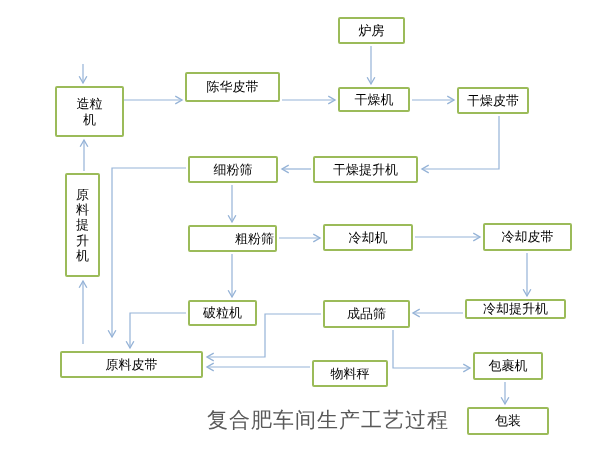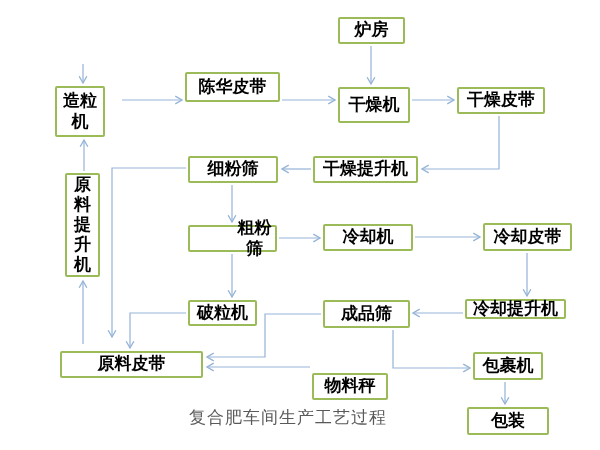--- a/index.html
+++ b/index.html
@@ -23,34 +23,34 @@
     position:absolute;
     box-sizing:border-box;
     background:var(--box_fill,#fff);
     border:2px solid var(--box_border,#9BBB59);
     border-radius:2px;
     display:flex;align-items:center;justify-content:center;
     text-align:center;
   }
   .node span{
     display:block;
-    font-size:17px;
-    font-weight:bold;
+    font-size:13px;
+    font-weight:normal;
     color:var(--node_text,#000);
     line-height:1.18;
     white-space:pre-line;
   }
   #materials-label{
     position:absolute;left:28px;top:20px;width:140px;
     font-size:17px;font-weight:bold;color:var(--node_text,#000);
     line-height:1.22;white-space:pre-line;
   }
   #caption{
-    position:absolute;left:189px;top:406px;
-    font-size:17px;color:var(--caption_text,#595959);
+    position:absolute;left:207px;top:406px;
+    font-size:21px;color:var(--caption_text,#595959);
     letter-spacing:1px;white-space:nowrap;
   }
 </style>
 </head>
 <body style="--background: #FFFFFF; --box_border: #9BBB59; --box_fill: #FFFFFF; --connector: #95B3D7; --node_text: #000000; --caption_text: #595959;">
 
 <div id="canvas">
   <svg id="edges" viewBox="0 0 600 450" xmlns="http://www.w3.org/2000/svg">
     <defs>
       <marker id="arrow" viewBox="0 0 10 10" refX="8" refY="5" markerWidth="8" markerHeight="8" orient="auto-start-reverse">
@@ -78,31 +78,31 @@
       <polyline class="edge" points="505,382 505,404" marker-end="url(#arrow)"></polyline>
       <polyline class="edge" points="83,344 83,281" marker-end="url(#arrow)"></polyline>
       <polyline class="edge" points="84,171 84,140" marker-end="url(#arrow)"></polyline>
     </svg>
 
 
   <div id="nodes-layer">
       <div class="node" style="left: 338px; top: 17px; width: 67px; height: 27px;">
         <span>炉房</span>
       </div>
-      <div class="node" style="left: 55px; top: 86px; width: 50px; height: 51px;">
+      <div class="node" style="left: 55px; top: 86px; width: 69px; height: 51px;">
         <span>造粒
 机</span>
       </div>
       <div class="node" style="left: 185px; top: 72px; width: 95px; height: 30px;">
         <span>陈华皮带</span>
       </div>
-      <div class="node" style="left: 338px; top: 87px; width: 72px; height: 36px;">
+      <div class="node" style="left: 338px; top: 87px; width: 72px; height: 25px;">
         <span>干燥机</span>
       </div>
-      <div class="node" style="left: 457px; top: 87px; width: 88px; height: 27px;">
+      <div class="node" style="left: 457px; top: 87px; width: 72px; height: 27px;">
         <span>干燥皮带</span>
       </div>
       <div class="node" style="left: 188px; top: 156px; width: 90px; height: 27px;">
         <span>细粉筛</span>
       </div>
       <div class="node" style="left: 313px; top: 156px; width: 105px; height: 27px;">
         <span>干燥提升机</span>
       </div>
       <div class="node" style="left: 65px; top: 173px; width: 35px; height: 104px;">
         <span>原
@@ -125,21 +125,21 @@
       </div>
       <div class="node" style="left: 323px; top: 300px; width: 87px; height: 28px; justify-content: center;">
         <span>成品筛</span>
       </div>
       <div class="node" style="left: 465px; top: 299px; width: 101px; height: 20px;">
         <span>冷却提升机</span>
       </div>
       <div class="node" style="left: 60px; top: 351px; width: 143px; height: 27px;">
         <span>原料皮带</span>
       </div>
-      <div class="node" style="left: 312px; top: 373px; width: 76px; height: 27px;">
+      <div class="node" style="left: 312px; top: 360px; width: 76px; height: 27px;">
         <span>物料秤</span>
       </div>
       <div class="node" style="left: 473px; top: 352px; width: 70px; height: 28px;">
         <span>包裹机</span>
       </div>
       <div class="node" style="left: 467px; top: 407px; width: 82px; height: 28px;">
         <span>包装</span>
       </div>
     </div>
 

